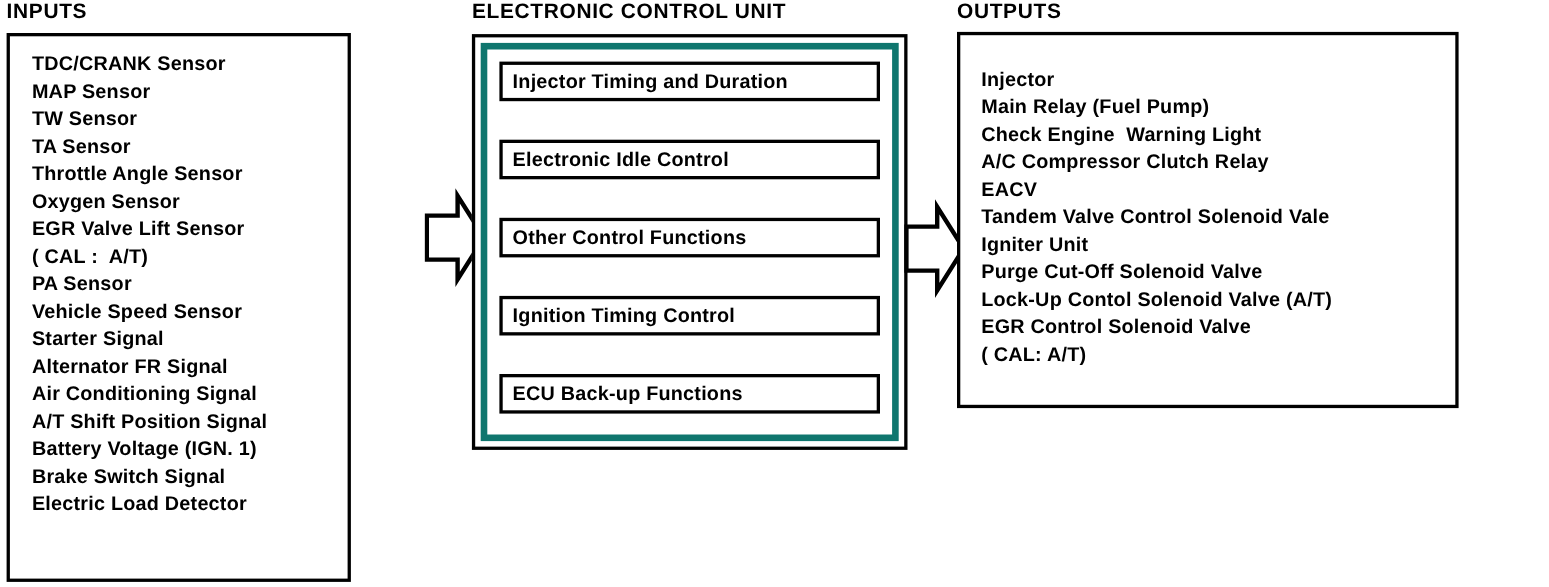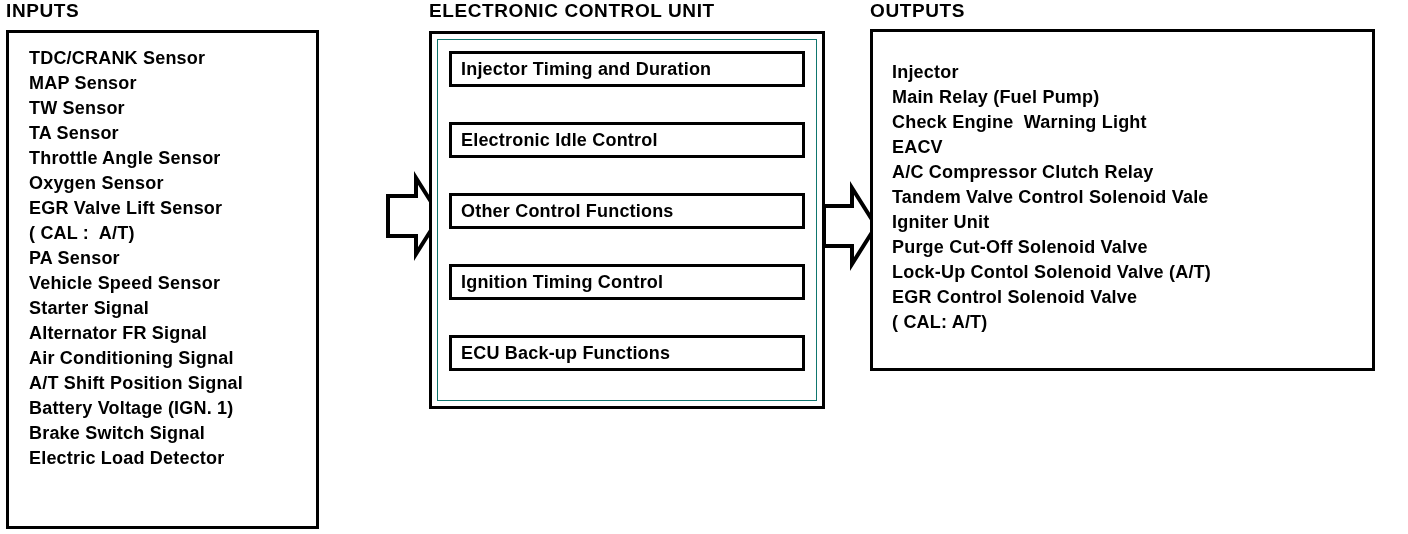--- a/index.html
+++ b/index.html
@@ -37,21 +37,21 @@
     border: 3px solid #000000;
     background: #ffffff;
     box-sizing: border-box;
   }
   #inputs-panel {
     left: 6px;  top: 30px;
     width: 313px; height: 499px;
   }
   #outputs-panel {
     left: 870px; top: 29px;
-    width: 505px; height: 342px;
+    width: 456px; height: 342px;
   }
 
   
   .text-list {
     position: absolute;
     left: 20px;
     top: 13px;
     right: 4px;
   }
   .list-line {
@@ -70,21 +70,21 @@
     left: 429px; top: 31px;
     width: 396px; height: 378px;
     border: 3px solid #000000;
     background: #ffffff;
     box-sizing: border-box;
   }
   #ecu-inner {
     position: absolute;
     left: 5px; top: 5px;
     right: 5px; bottom: 5px;
-    border: 1px solid #0f766e;
+    border: 6px solid #0f766e;
     background: #ffffff;
     box-sizing: border-box;
   }
   #ecu-function-list {
     position: absolute;
     left: 11px; top: 11px;
     right: 11px;
   }
   .ecu-box {
     position: relative;
@@ -182,22 +182,22 @@
     </svg>
   </div>
 
   <div class="col-heading" id="heading-outputs">OUTPUTS</div>
 
   <div class="panel" id="outputs-panel">
     <div class="text-list" id="outputs-list">
         <div class="list-line">Injector</div>
         <div class="list-line">Main Relay (Fuel Pump)</div>
         <div class="list-line">Check Engine  Warning Light</div>
+        <div class="list-line">A/C Compressor Clutch Relay</div>
         <div class="list-line">EACV</div>
-        <div class="list-line">A/C Compressor Clutch Relay</div>
         <div class="list-line">Tandem Valve Control Solenoid Vale</div>
         <div class="list-line">Igniter Unit</div>
         <div class="list-line">Purge Cut-Off Solenoid Valve</div>
         <div class="list-line">Lock-Up Contol Solenoid Valve (A/T)</div>
         <div class="list-line">EGR Control Solenoid Valve</div>
         <div class="list-line">( CAL: A/T)</div>
       </div>
   </div>
 
 </div>

